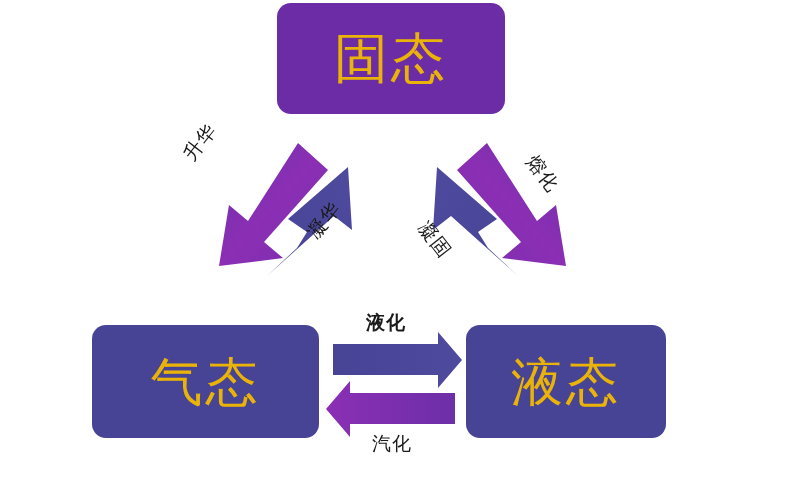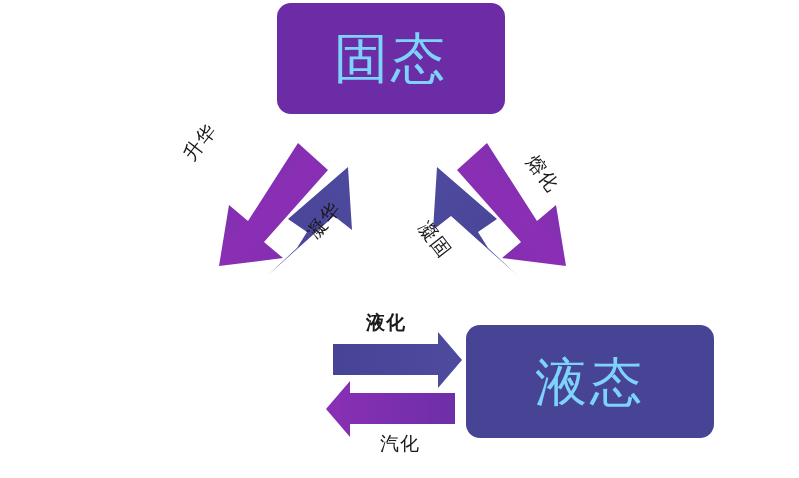--- a/index.html
+++ b/index.html
@@ -30,21 +30,21 @@
   .state-box {
     position: absolute;
     border-radius: 14px;
     display: flex;
     align-items: center;
     justify-content: center;
     box-sizing: border-box;
     z-index: 3;
   }
   .state-label {
-    color: #7dd3fc;
+    color: #eab308;
     font-family: "DejaVu Sans", "Liberation Sans", sans-serif;
     font-weight: 400;
     letter-spacing: 3px;
     line-height: 1;
     white-space: nowrap;
   }
 
   #box-solid {
     left: 277px;
     top: 3px;
@@ -55,21 +55,21 @@
   #box-gas {
     left: 92px;
     top: 325px;
     width: 227px;
     height: 113px;
     background: #474395;
   }
   #box-liquid {
     left: 466px;
     top: 325px;
-    width: 248px;
+    width: 200px;
     height: 113px;
     background: #474395;
   }
   #box-solid .state-label   { font-size: 54px; }
   #box-gas .state-label     { font-size: 52px; }
   #box-liquid .state-label  { font-size: 52px; }
 
   
   .proc-label {
     position: absolute;
@@ -104,21 +104,21 @@
     top: 218px;
     transform: rotate(52deg);
     transform-origin: left top;
   }
   #label-condensation {
     left: 366px;
     top: 313px;
     font-weight: bold;
   }
   #label-vaporization {
-    left: 380px;
+    left: 372px;
     top: 434px;
   }
 </style>
 </head>
 <body>
 
 <div id="stage">
 
   <svg id="svg-layer" viewBox="0 0 799 478" xmlns="http://www.w3.org/2000/svg">
     <defs>
@@ -172,20 +172,23 @@
 
     <g>
       <polygon fill="url(#gradPurpleL)" points="455,393 350,393 350,381 326,409 350,437 350,424 455,424"></polygon>
     </g>
   </svg>
 
   <div class="state-box" id="box-solid">
     <span class="state-label">固态</span>
   </div>
 
+  <div class="state-box" id="box-gas">
+    <span class="state-label">气态</span>
+  </div>
 
   <div class="state-box" id="box-liquid">
     <span class="state-label">液态</span>
   </div>
 
   <div class="proc-label" id="label-sublimation">升华</div>
 
   <div class="proc-label" id="label-deposition">凝华</div>
 
   <div class="proc-label" id="label-melting">熔化</div>

